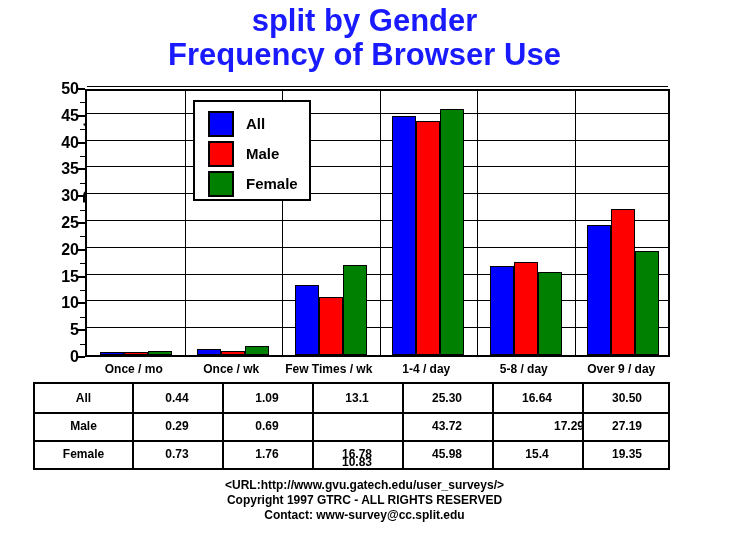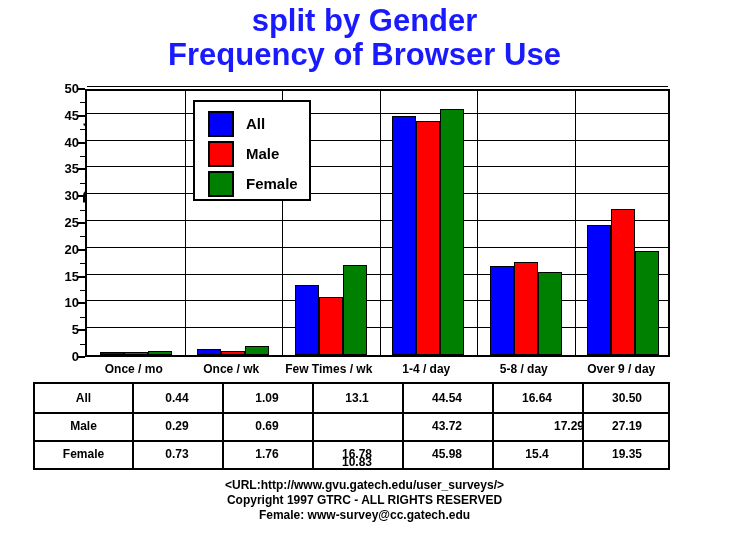--- a/index.html
+++ b/index.html
@@ -31,21 +31,21 @@
   .ylabel{
     position:absolute;
     left:-10px;top:150px;
     width:200px;text-align:center;
     transform:rotate(-90deg);transform-origin:center center;
     font-size:21px;font-weight:bold;color:#000;
     letter-spacing:1px;
   }
   .ytick{
     position:absolute;right:0;width:46px;text-align:right;
-    font-size:13px;font-weight:bold;color:#000;
+    font-size:16px;font-weight:bold;color:#000;
     line-height:10px;
   }
   .ytickmark{position:absolute;height:2px;background:#000;}
   .ytickminor{position:absolute;height:1px;background:#000;}
   .bar{position:absolute;bottom:0;border:1px solid #000;box-sizing:border-box;}
 
   
   .legend{
     position:absolute;left:193px;top:100px;width:118px;height:101px;
     border:2px solid #000;background:#fff;box-sizing:border-box;
@@ -213,21 +213,21 @@
         <div class="vline" style="left: 277px;"></div>
         <div class="vline" style="left: 367px;"></div>
         <div class="vline" style="left: 457px;"></div>
         <div class="vline" style="left: 547px;"></div>
       </div>
     <div id="tablecells">
         <div class="cell" style="left: 0px; width: 97px; top: 0px;">All</div>
         <div class="cell" style="left: 97px; width: 90px; top: 0px;">0.44</div>
         <div class="cell" style="left: 187px; width: 90px; top: 0px;">1.09</div>
         <div class="cell" style="left: 277px; width: 90px; top: 0px;">13.1</div>
-        <div class="cell" style="left: 367px; width: 90px; top: 0px;">44.54</div>
+        <div class="cell" style="left: 367px; width: 90px; top: 0px;">25.30</div>
         <div class="cell" style="left: 457px; width: 90px; top: 0px;">16.64</div>
         <div class="cell" style="left: 547px; width: 90px; top: 0px;">30.50</div>
         <div class="cell" style="left: 0px; width: 97px; top: 28px;">Male</div>
         <div class="cell" style="left: 97px; width: 90px; top: 28px;">0.29</div>
         <div class="cell" style="left: 187px; width: 90px; top: 28px;">0.69</div>
         <div class="cell" style="left: 277px; width: 90px; top: 28px; margin-top: 36px;">10.83</div>
         <div class="cell" style="left: 367px; width: 90px; top: 28px;">43.72</div>
         <div class="cell" style="left: 484px; width: 100px; top: 28px;">17.29</div>
         <div class="cell" style="left: 547px; width: 90px; top: 28px;">27.19</div>
         <div class="cell" style="left: 0px; width: 97px; top: 56px;">Female</div>
@@ -236,16 +236,16 @@
         <div class="cell" style="left: 277px; width: 90px; top: 56px;">16.78</div>
         <div class="cell" style="left: 367px; width: 90px; top: 56px; border-radius: 9px;">45.98</div>
         <div class="cell" style="left: 457px; width: 90px; top: 56px;">15.4</div>
         <div class="cell" style="left: 547px; width: 90px; top: 56px;">19.35</div>
       </div>
   </div>
 
   <div class="footer">
     <div>&lt;URL:http://www.gvu.gatech.edu/user_surveys/&gt;</div>
     <div>Copyright 1997 GTRC - ALL RIGHTS RESERVED</div>
-    <div>Female: www-survey@cc.gatech.edu</div>
+    <div>Contact: www-survey@cc.split.edu</div>
   </div>
 
 </div>
 
 </body></html>

